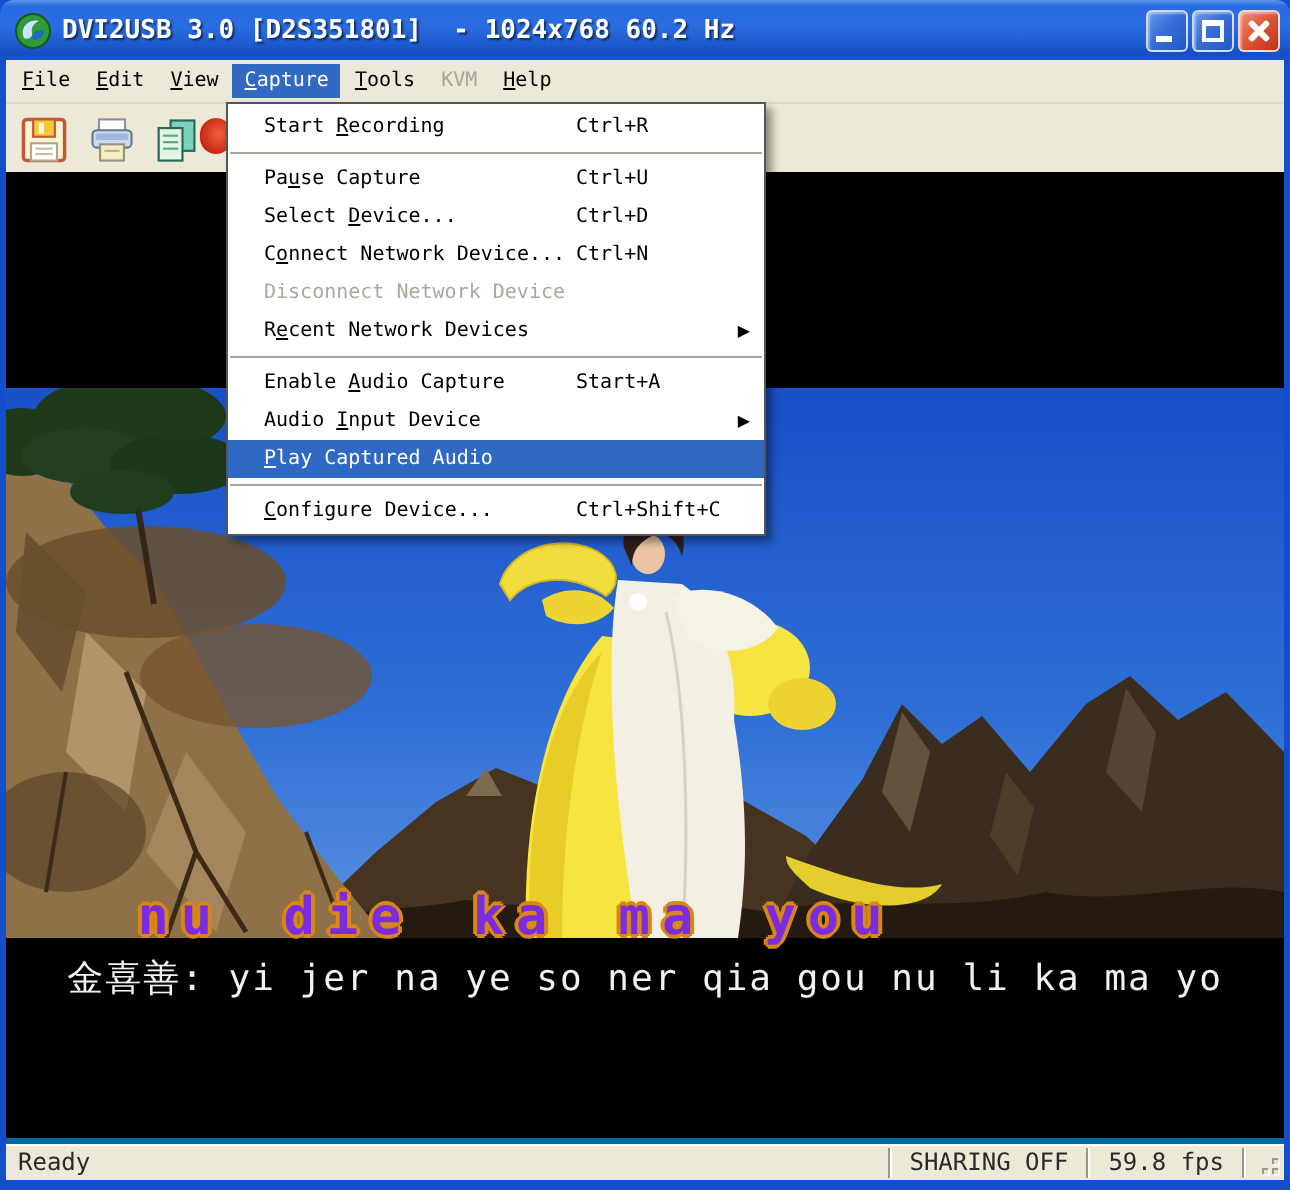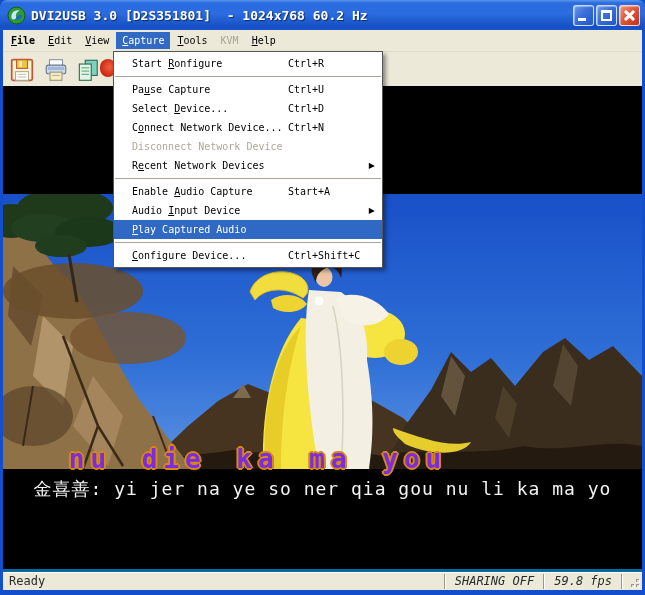--- a/index.html
+++ b/index.html
@@ -24,21 +24,21 @@
   .glyph-x1,.glyph-x2 { position:absolute; left:3px; top:8px; width:13px; height:3px; background:#fff; border-radius:1px; }
   .glyph-x1 { transform:rotate(45deg); } .glyph-x2 { transform:rotate(-45deg); }
 
   
   .content { position:absolute; left:3px; top:30px; width:639px; height:560px; background:#ece9d8; }
 
   
   .menubar { position:absolute; left:0; top:0; width:639px; height:22px; background:#ece9d8;
     display:flex; align-items:center; font-size:10px; color:#000; border-bottom:1px solid #dedace; }
   .menubar .mitem { padding:3px 6px; margin-left:1px; cursor:pointer; white-space:pre; }
-  .menubar .mitem:first-child { margin-left:2px;font-weight:bold; }
+  .menubar .mitem:first-child { margin-left:2px; }
   .menubar .mitem.active { background:#316ac5; color:#fff; }
   .menubar .mitem.disabled { color:#a8a49a; cursor:default; }
   .u { text-decoration:underline; }
 
   
   .toolbar { position:absolute; left:0; top:23px; width:639px; height:33px; background:#ece9d8; }
   .tool-btn { position:absolute; top:3px; width:30px; height:28px; cursor:pointer; }
   .tool-btn svg { display:block; margin:1px auto; }
   .record-sliver { position:absolute; left:97px; top:6px; width:16px; height:18px;
     background:radial-gradient(circle at 60% 45%,#f06040 0%,#c82810 70%); border-radius:8px; }
@@ -66,21 +66,21 @@
   .mrow.hl { background:#2f69c3; color:#fff; }
   .mrow.disabled { color:#aca899; cursor:default; }
   .msep { height:1px; background:#a8a49a; margin:3px 1px; }
 
   
   .statusbar { position:absolute; left:0; top:539px; width:639px; height:21px; background:#ece9d8;
     border-top:3px solid #0369a1; box-shadow:inset 0 1px 0 #fff;
     display:flex; align-items:center; font-size:12px; color:#2a2a2a; }
   .sb-ready { flex:1 1 auto; padding-left:6px; }
   .sb-div { width:2px; height:15px; border-left:1px solid #9a9788; border-right:1px solid #fff; }
-  .sb-panel { padding:0 9px; white-space:pre;font-style:italic; }
+  .sb-panel { padding:0 9px; white-space:pre; }
   .sb-grip { width:16px; height:16px; margin:0 1px 0 2px; flex:0 0 auto; }
 </style>
 </head>
 <body>
 
 <div class="window">
 
   <div class="titlebar">
     <svg class="app-icon" viewBox="0 0 19 19">
       <circle cx="9.5" cy="9.5" r="8.5" fill="#2f9a38" stroke="#145a18" stroke-width="1"></circle>
@@ -233,21 +233,21 @@
         <rect x="6" y="11" width="3" height="3" fill="#9a9788"></rect>
           <rect x="7" y="12" width="3" height="3" fill="#fff" opacity="0.7"></rect>
         <rect x="11" y="6" width="3" height="3" fill="#9a9788"></rect>
           <rect x="12" y="7" width="3" height="3" fill="#fff" opacity="0.7"></rect>
       </svg>
     </div>
   </div>
 
   <div class="dropdown">
     <div class="mrow">
-      <span class="mlabel"><span>Start </span><span class="u">R</span><span>onfigure</span></span>
+      <span class="mlabel"><span>Start </span><span class="u">R</span><span>ecording</span></span>
       <span class="maccel">Ctrl+R</span>
     </div>
     <div class="msep"></div>
     <div class="mrow">
       <span class="mlabel"><span>Pa</span><span class="u">u</span><span>se Capture</span></span>
       <span class="maccel">Ctrl+U</span>
     </div>
     <div class="mrow">
       <span class="mlabel"><span>Select </span><span class="u">D</span><span>evice...</span></span>
       <span class="maccel">Ctrl+D</span>

